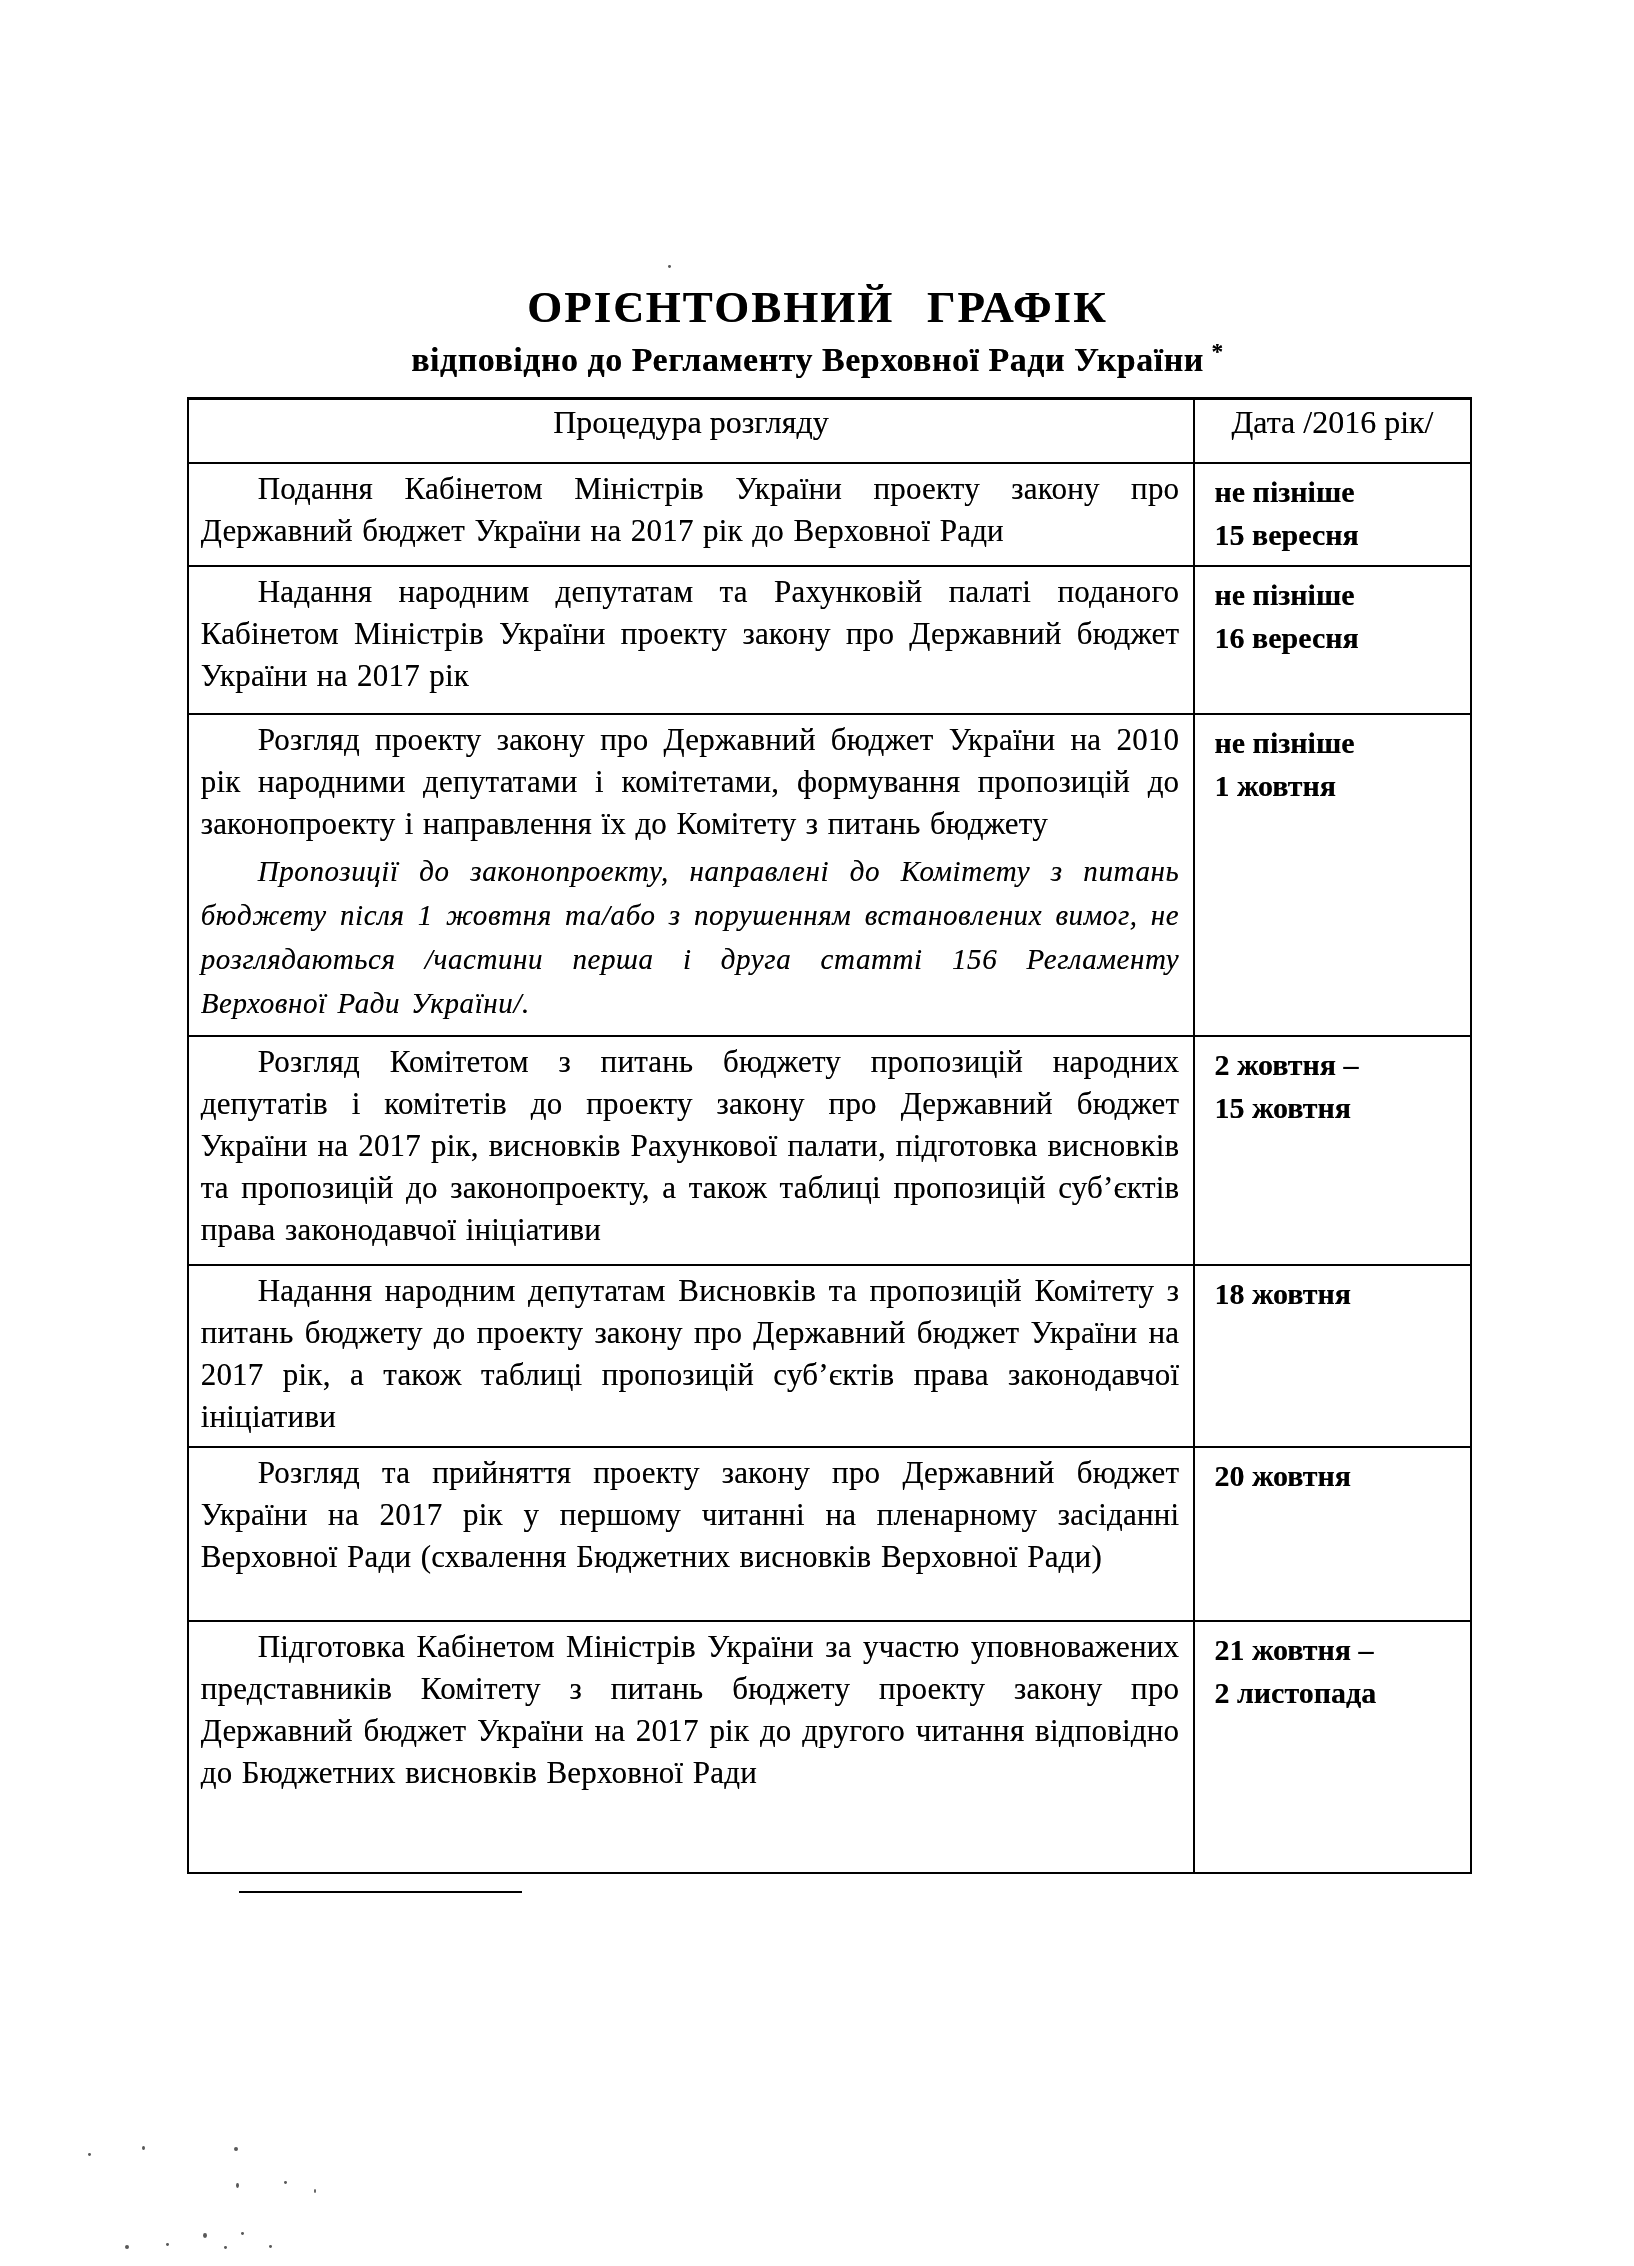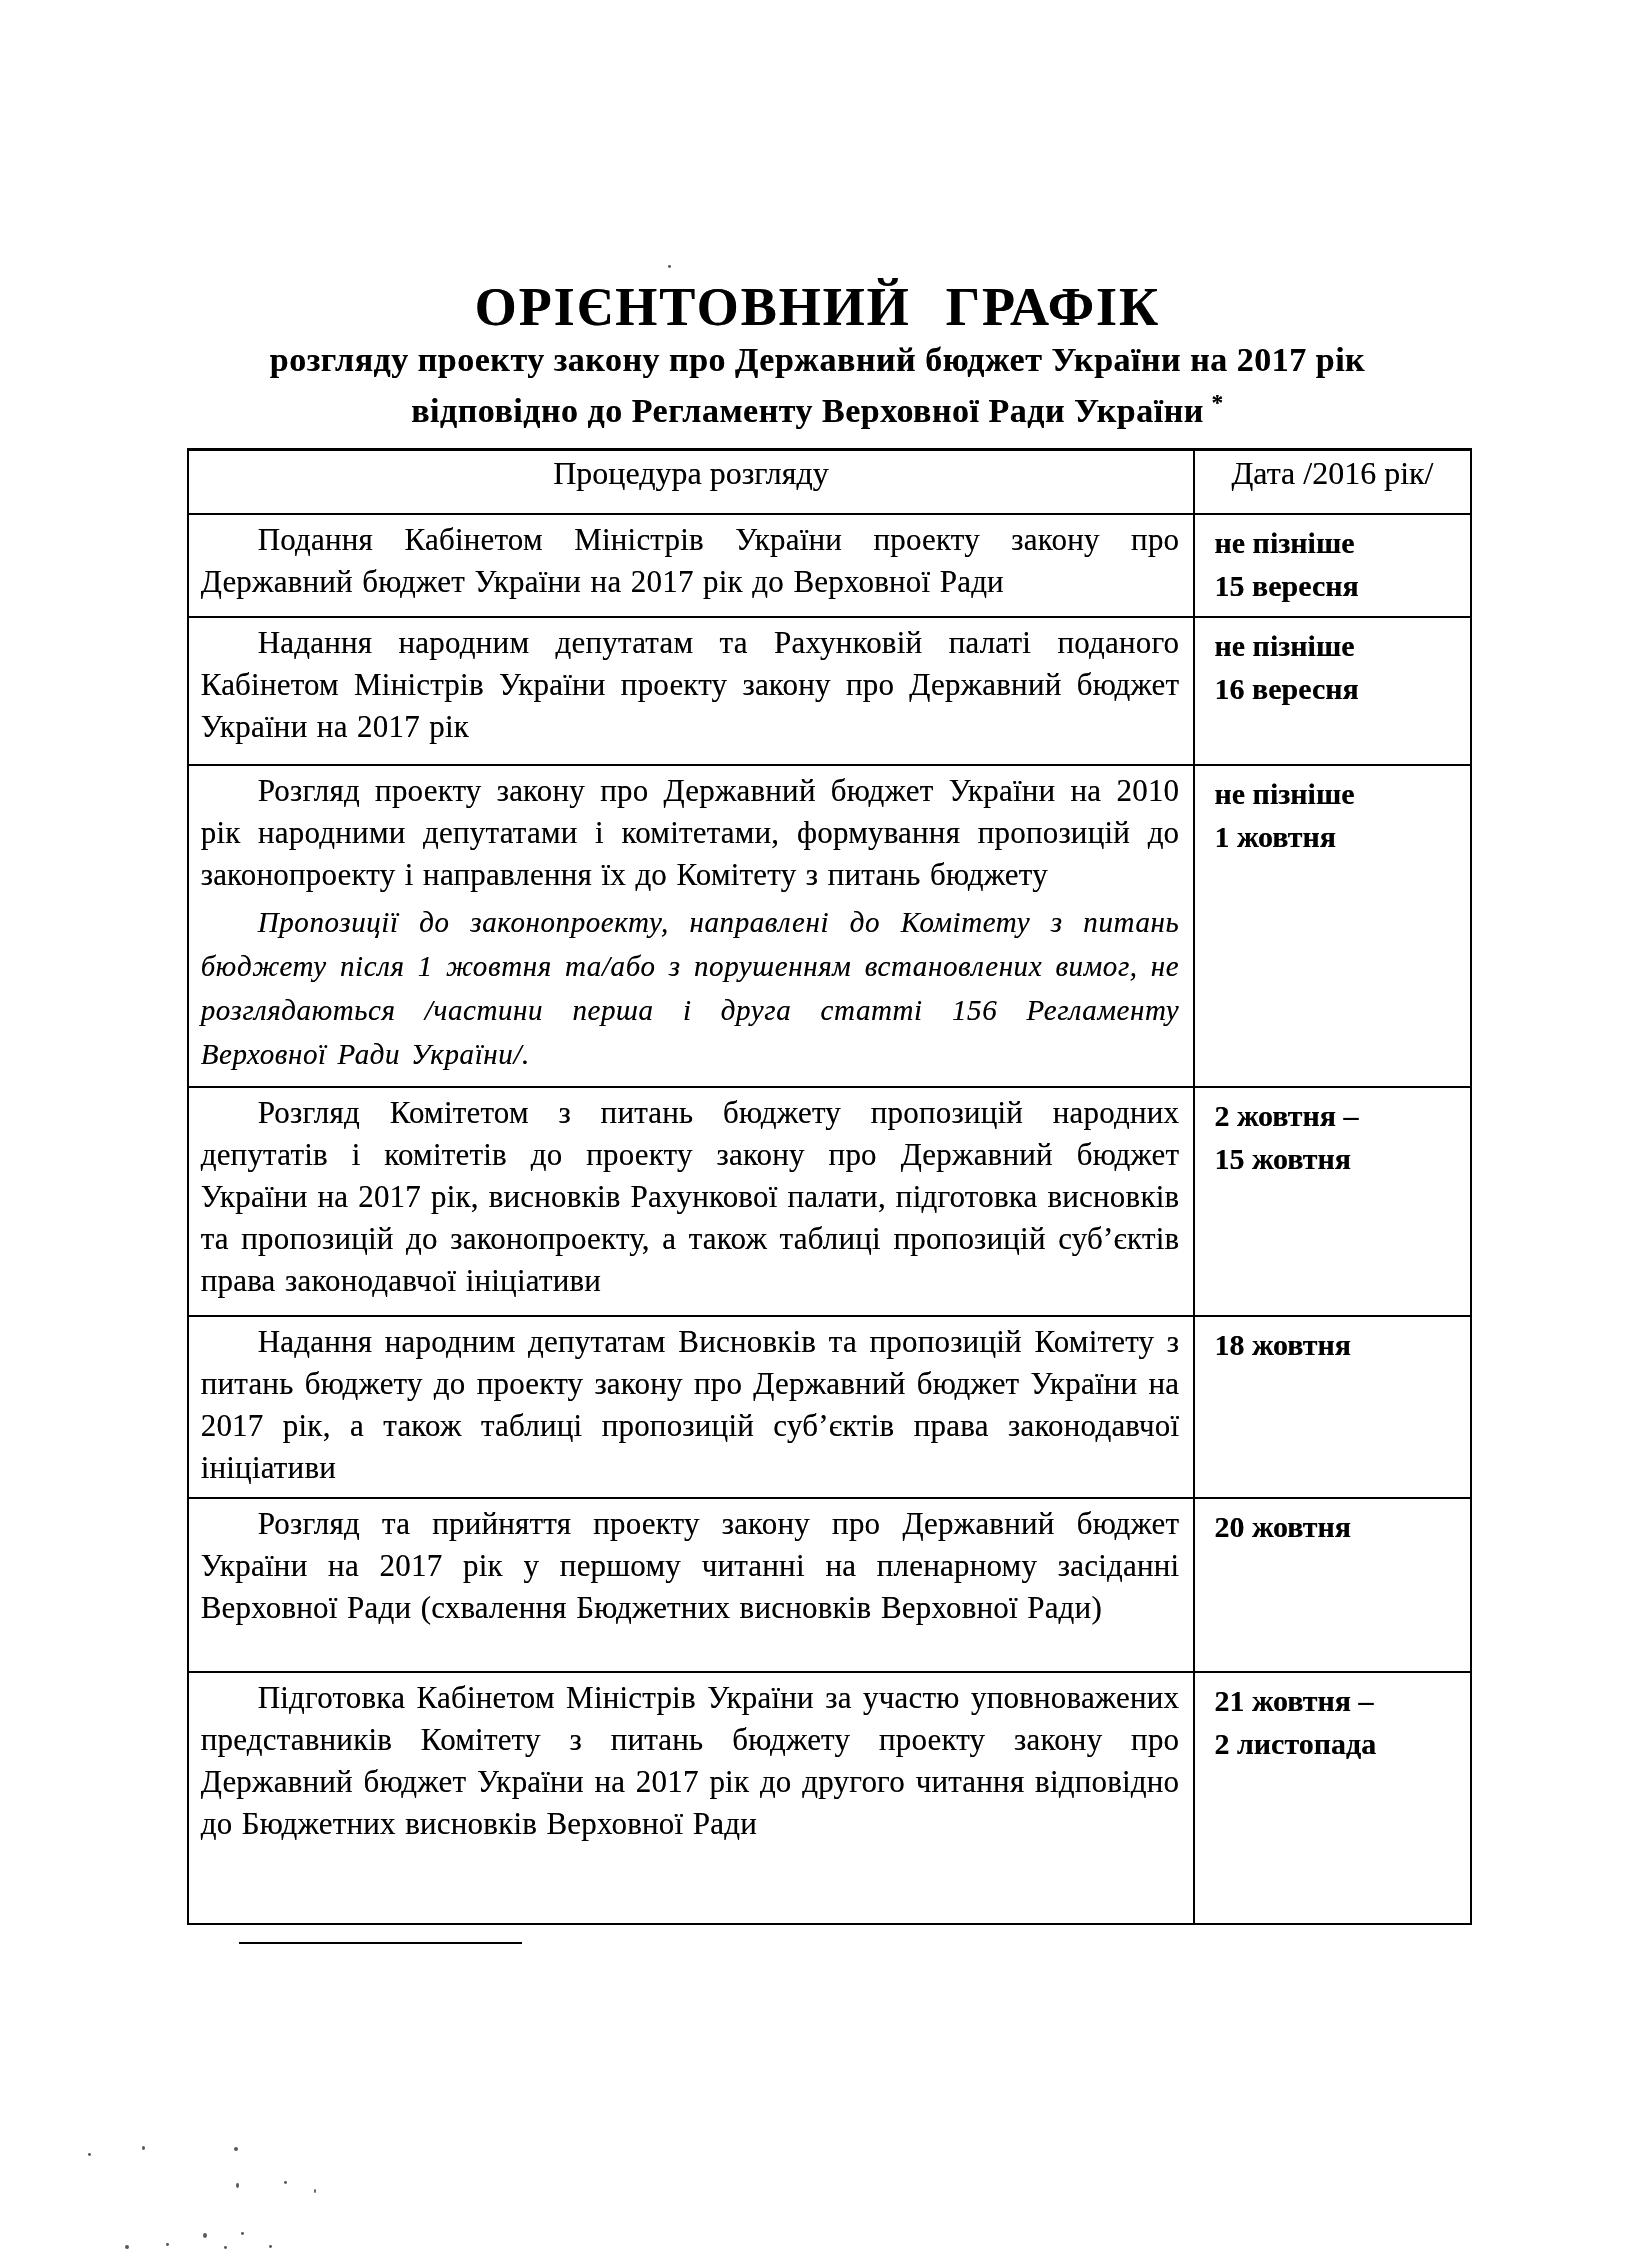--- a/index.html
+++ b/index.html
@@ -15,21 +15,21 @@
     background: #ffffff;
     color: #000000;
     font-family: "Liberation Serif", "DejaVu Serif", serif;
     overflow: hidden;
     box-sizing: border-box;
     padding-top: 281px;
     text-shadow: 0 0 0.6px rgba(0,0,0,0.55);
   }
   .doc-title {
     text-align: center;
-    font-size: 54px;
+    font-size: 45px;
     font-weight: bold;
     letter-spacing: 2px;
     word-spacing: 19.5px;
     line-height: 53px;
     font-family: Liberation Serif, serif;
   }
   .doc-subtitle {
     text-align: center;
     font-size: 34px;
     font-weight: bold;
@@ -118,21 +118,20 @@
     border-radius: 50%;
     opacity: 0.75;
   }
 </style>
 </head>
 <body>
 
 <div class="page">
 
   <div class="doc-title">ОРІЄНТОВНИЙ ГРАФІК</div>
-  <div class="doc-subtitle">розгляду проекту закону про Державний бюджет України на 2017 рік</div>
   <div class="doc-subtitle"><span>відповідно до Регламенту Верховної Ради України</span><sup>*</sup></div>
 
   <table class="schedule">
     <colgroup>
         <col class="c-proc">
         <col class="c-date">
       </colgroup>
     <thead>
       <tr style="height:65px;">
         <th class="h-proc">Процедура розгляду</th>

